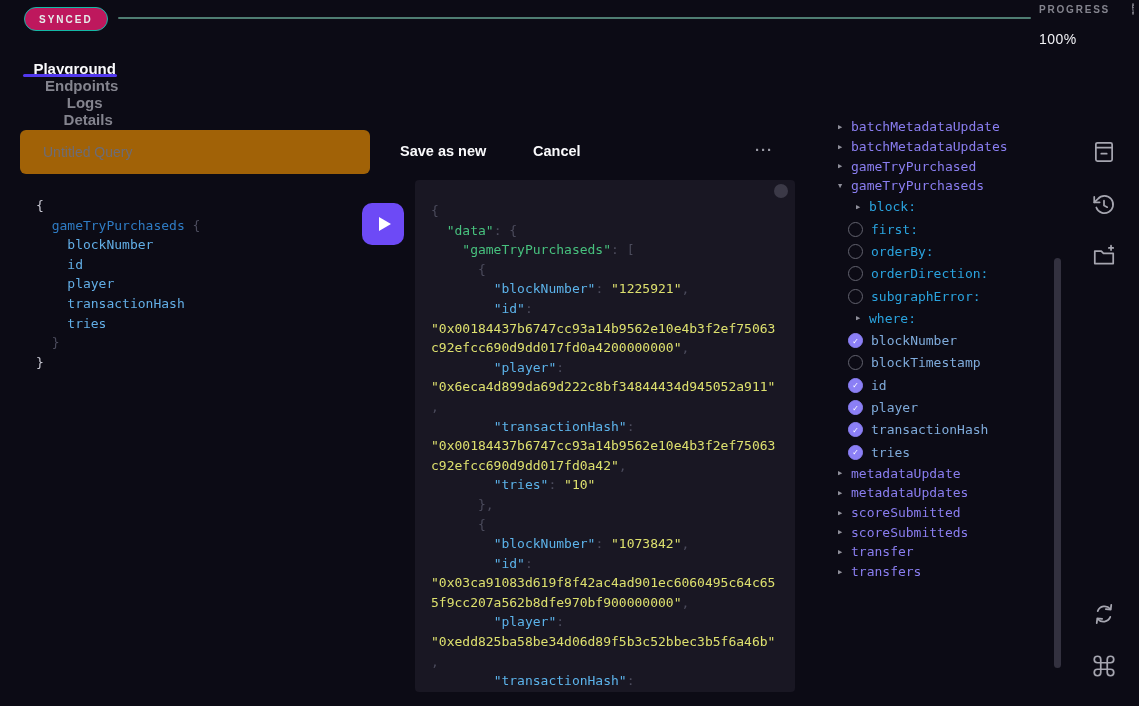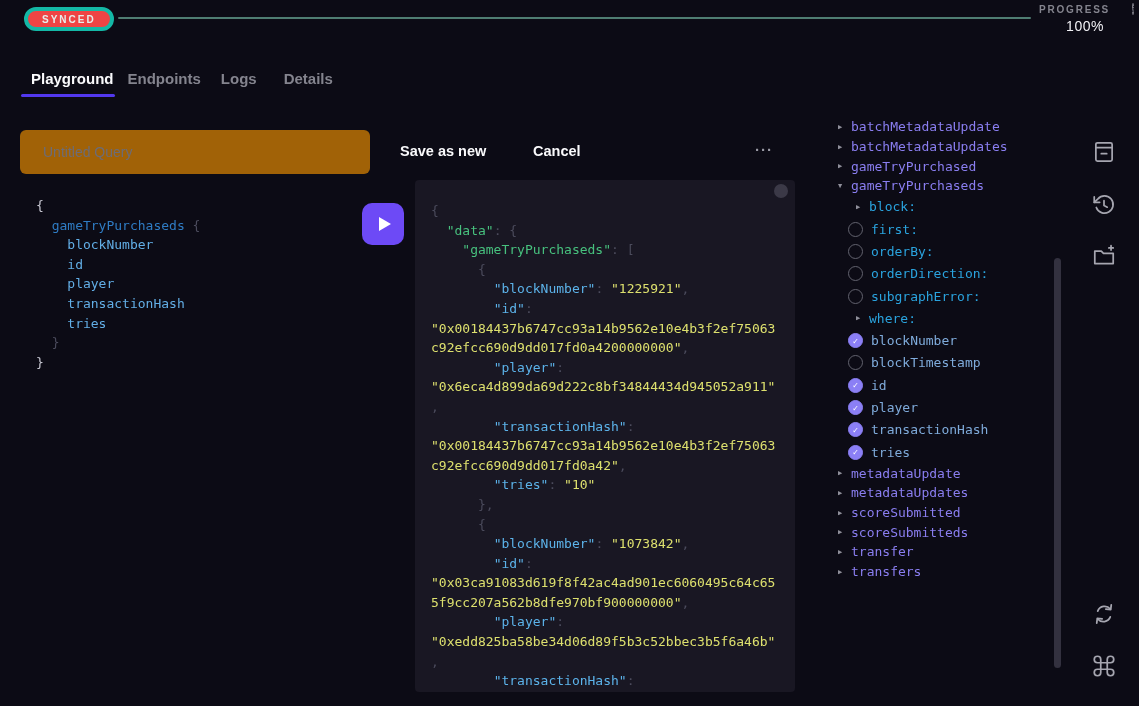--- a/index.html
+++ b/index.html
@@ -4,36 +4,36 @@
 <style>
   * { margin:0; padding:0; box-sizing:border-box; }
   html,body { background:#0c0b15; }
   .app {
     position:relative; width:1139px; height:706px; overflow:hidden;
     background:#0c0b15; font-family:"Liberation Sans", sans-serif; color:#e8e8ee;
   }
   
   .synced-badge {
     position:absolute; left:24px; top:7px; height:24px; padding:0 14px;
-    border:4px solid #14b8a6; border-radius:14px; background:#ef4444;
+    border:1px solid #14b8a6; border-radius:14px; background:#be185d;
     display:flex; align-items:center;
   }
   .synced-badge span { font-size:10px; font-weight:bold; letter-spacing:2px; color:#e6eeec; }
   .progress-line { position:absolute; left:118px; top:17px; width:913px; height:2px; background:#4f7d72; border-radius:1px; }
   .progress-wrap { position:absolute; right:8px; top:3px; width:92px; }
   .progress-label-row { display:flex; align-items:center; gap:22px; }
   .progress-label { font-size:10px; font-weight:bold; letter-spacing:1.8px; color:#84848e; }
   .info-icon {
     width:12px; height:12px; border-radius:50%; background:#84848e; color:#14131f;
     font-size:8px; font-weight:bold; display:inline-flex; align-items:center; justify-content:center;
     font-family:"Liberation Serif", serif; font-style:italic;
   }
-  .progress-value { margin-top:3px; font-size:14px; color:#f2f2f6; letter-spacing:0.5px;text-align:center; }
-  
-  .tabs { position:absolute; left:20px; top:60px; height:37px; display:flex; align-items:center; padding-left:11px; }
+  .progress-value { margin-top:16px; font-size:14px; color:#f2f2f6; letter-spacing:0.5px; }
+  
+  .tabs { position:absolute; left:20px; top:60px; height:37px; display:flex; align-items:center; padding-left:11px;flex-direction:column; }
   .tab { position:relative; height:37px; display:flex; align-items:center; font-size:15px; font-weight:bold; color:#84848e; cursor:pointer; }
   .tab:nth-child(2){ margin-left:14px; } .tab:nth-child(3){ margin-left:20px; } .tab:nth-child(4){ margin-left:27px; }
   .tab.active { color:#fafafc; }
   .tab.active::after { content:""; position:absolute; left:-10px; right:-1px; bottom:0; height:3px; background:#5238ee; border-radius:2px; }
   
   .query-name {
     position:absolute; left:20px; top:130px; width:350px; height:44px;
     background:#a16207; border:none; border-radius:6px; outline:none;
     padding:0 23px; font-size:14px; color:#d8d8de; font-family:"Liberation Sans", sans-serif;
   }

